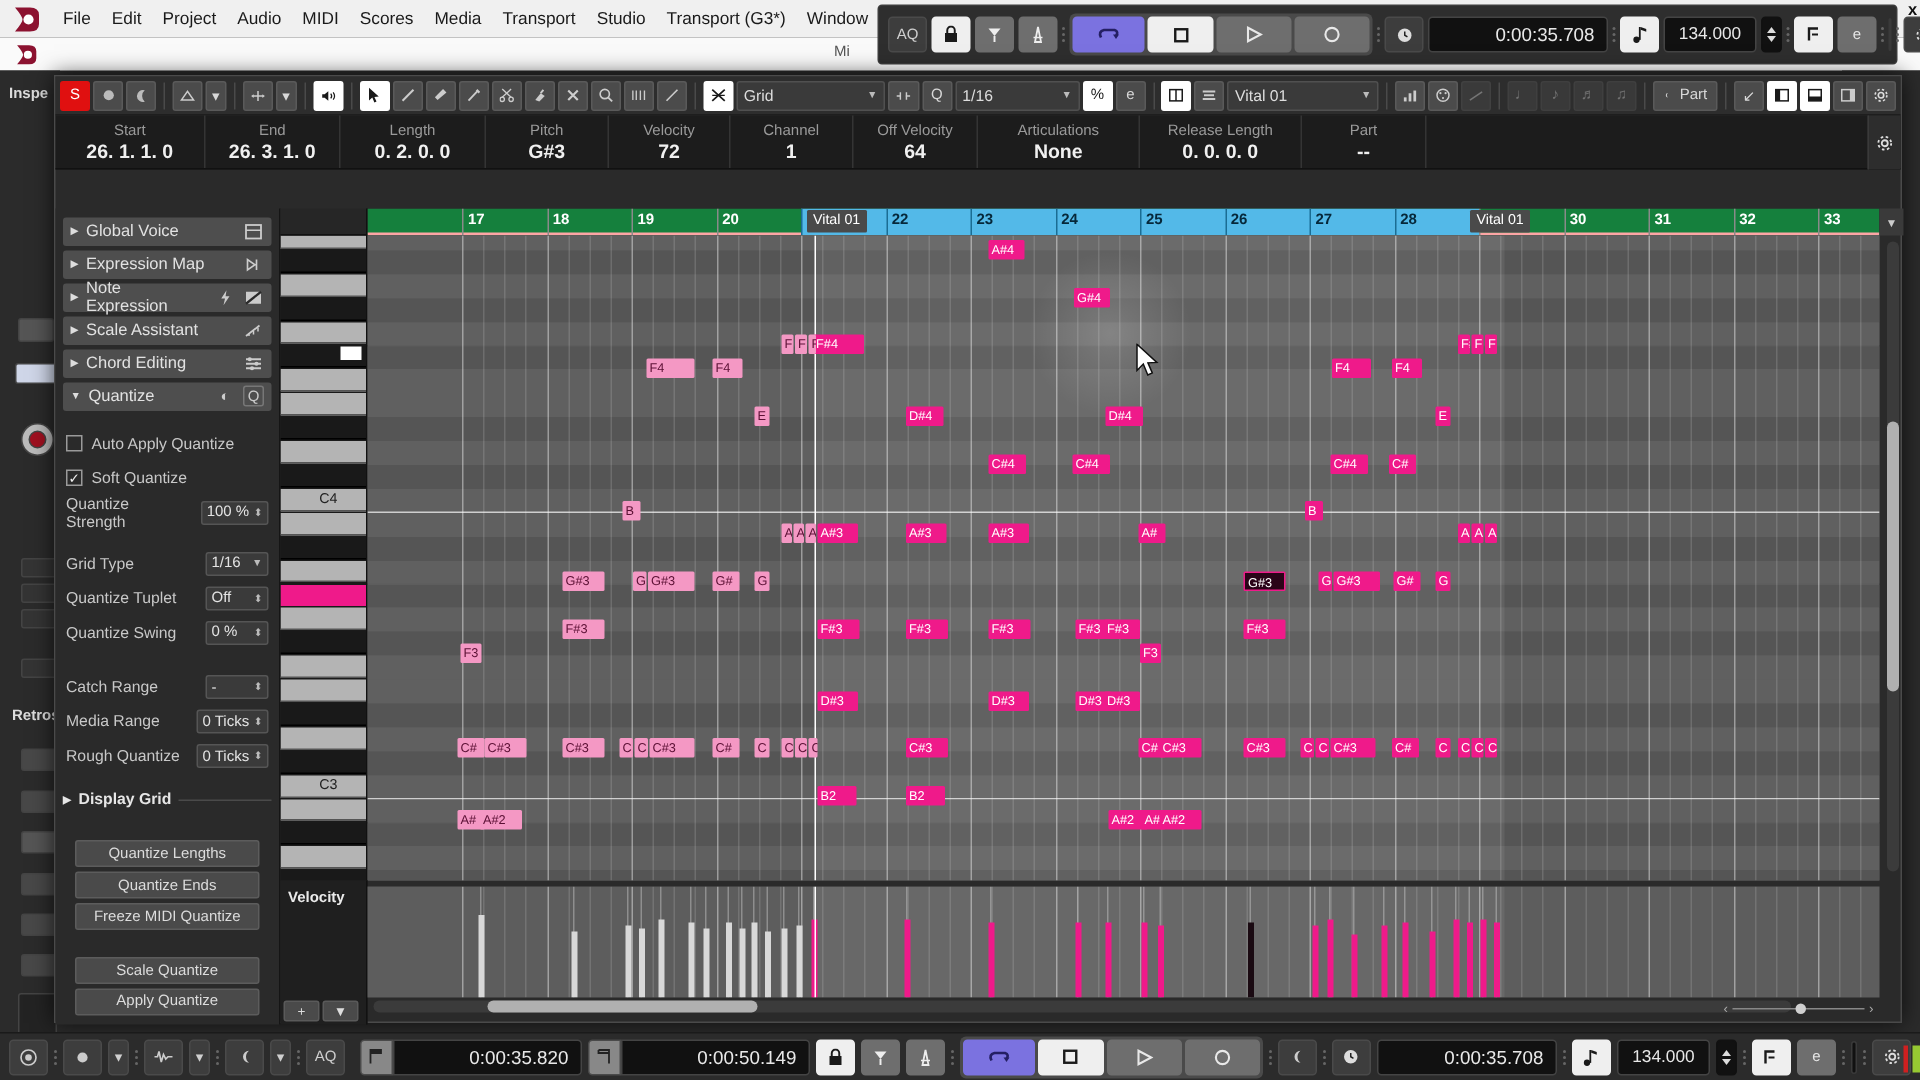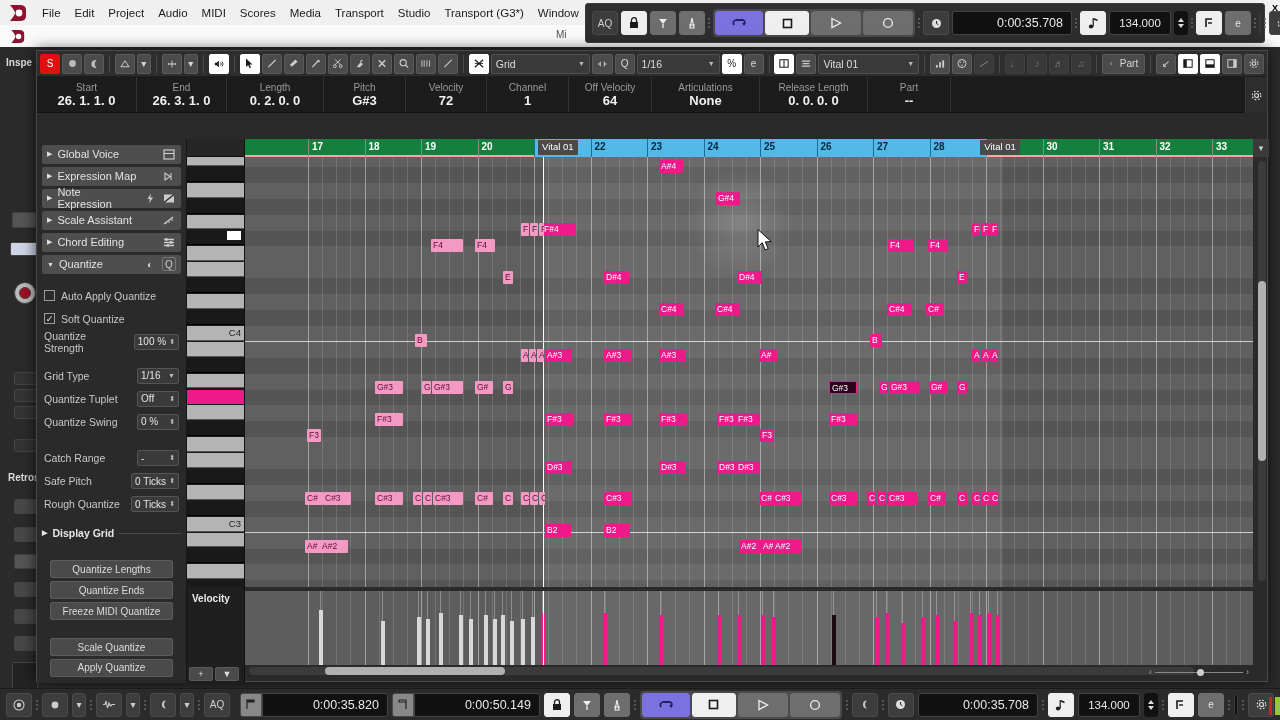--- a/index.html
+++ b/index.html
@@ -137,21 +137,21 @@
   }
   .disp-grid { display:flex; align-items:center; gap:5px; height:18px; color:#e6e6e6; font-size:10.5px; font-weight:bold;}
   .disp-grid .ln { flex:1; height:1px; background:#4a4a4a;}
 
   
   .keyboard { width: 58px; background:#1a1a1a; position:relative; border-right:1px solid #111; }
   .kb-key { position:absolute; left:0; width:58px; }
   .kb-white { background:#b4b4b4; border-bottom:1px solid #555; }
   .kb-black { background:#191919; border-bottom:1px solid #000; }
   .kb-sel { background:#ef1a8a; }
-  .kb-lbl { position:absolute; right:4px; font-size:9.5px; color:#222; }
+  .kb-lbl { position:absolute; right:20px; font-size:9.5px; color:#222; }
   .kb-marker { position:absolute; left:40px; width:14px; height:9px; background:#fff; }
 
   
   .gridarea { flex:1; position:relative; background:#5d5d5d; overflow:hidden; }
   .ruler {
     position:absolute; top:0; left:0; right:0; height:18px; background:#15803d;
     border-bottom:2px solid #fca5a5;
   }
   .ruler-hi { position:absolute; top:0; height:18px; background:#53b9e8; }
   .rbar { position:absolute; top:0; height:18px; border-left:1px solid #8a8a8a; color:#fff; font-size:10px; font-weight:bold; padding-left:3px; padding-top:2px;}
@@ -737,21 +737,21 @@
         </div>
         <div style="height:11px"></div>
         <div class="insp-row">
           <span class="lbl">Catch Range</span>
           <span class="spin">
             <span>-</span>
             <span class="ar">⬍</span>
           </span>
         </div>
         <div class="insp-row">
-          <span class="lbl">Safe Pitch</span>
+          <span class="lbl">Media Range</span>
           <span class="spin">
             <span>0 Ticks</span>
             <span class="ar">⬍</span>
           </span>
         </div>
         <div class="insp-row">
           <span class="lbl">Rough Quantize</span>
           <span class="spin">
             <span>0 Ticks</span>
             <span class="ar">⬍</span>

